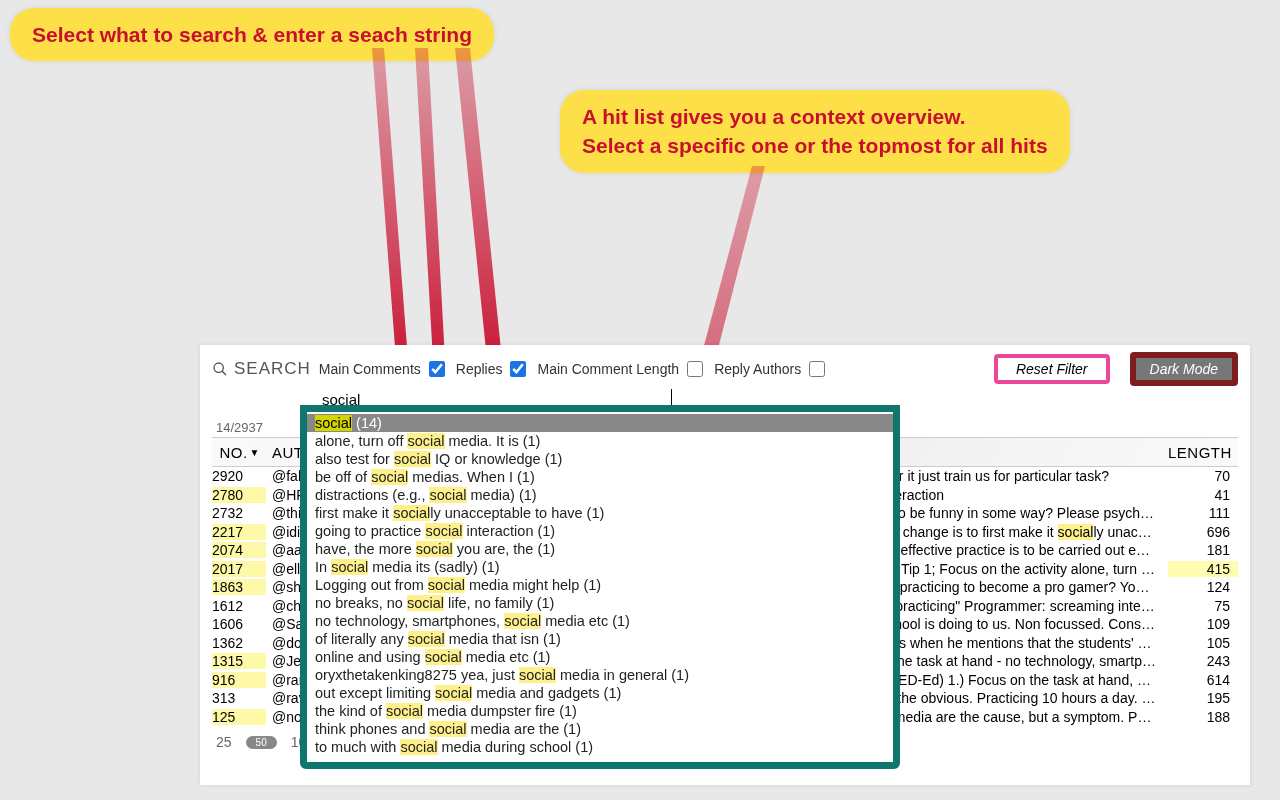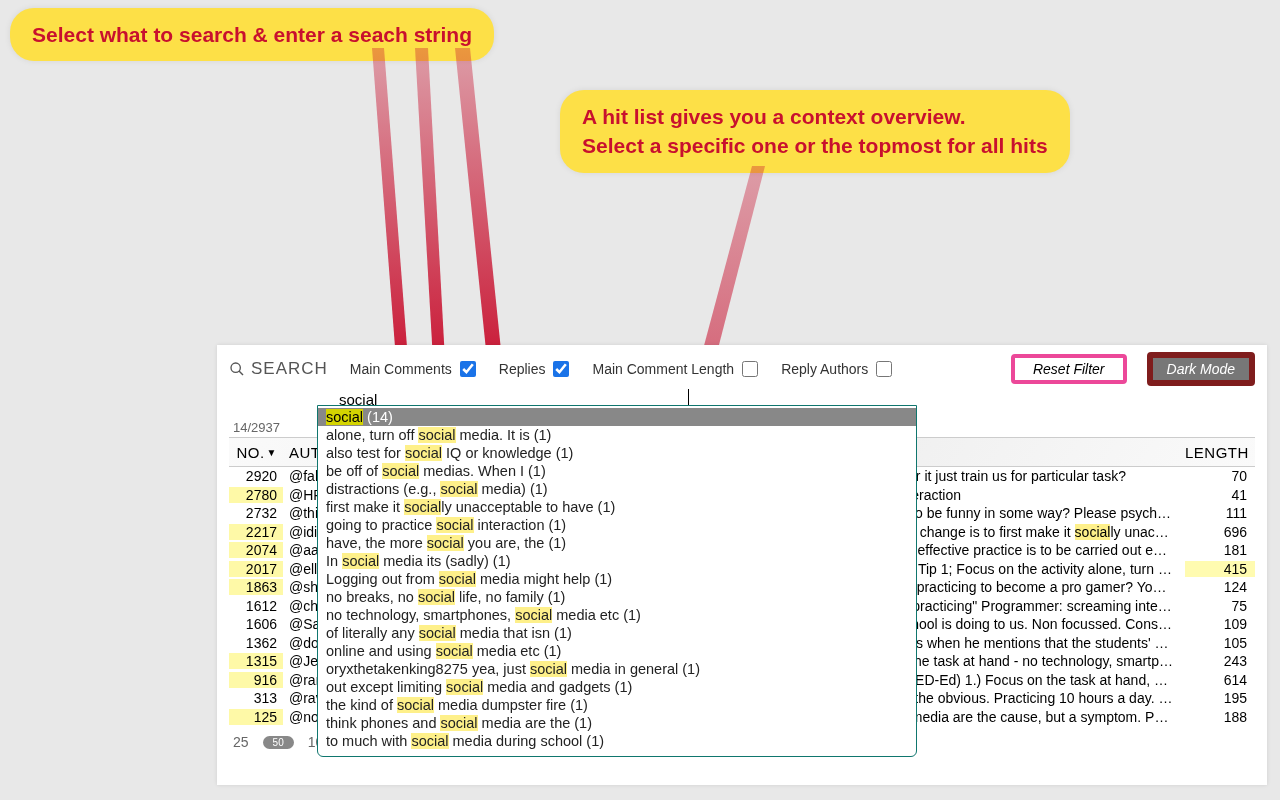--- a/index.html
+++ b/index.html
@@ -28,31 +28,31 @@
   .anno1 { top: 8px; left: 10px; }
   .anno2 { top: 90px; left: 560px; }
   .arrow-svg {
     position: absolute;
     top: 0; left: 0;
     pointer-events: none;
   }
   .panel {
     position:absolute;
     top: 345px;
-    left: 217px;
+    left: 200px;
     width: 1050px;
     height: 440px;
     background: #fff;
     box-shadow: 0 0 4px rgba(0,0,0,.1);
     padding: 8px 12px 4px 12px;
   }
   .topbar { display:flex; align-items:center; gap:8px; height:32px; }
   .search-label { display:flex; align-items:center; gap:6px; font-family: "Arial Narrow", Arial; font-size:17px; letter-spacing:1px; color:#555; }
   .search-icon { width:16px; height:16px; }
-  .chk-group { display:flex; align-items:center; gap:20px; margin-left: 14px; font-size:14px; color:#333;}
+  .chk-group { display:flex; align-items:center; gap:8px; font-size:14px; color:#333;}
   .chk { display:flex; align-items:center; gap:4px; }
   .chk input { width:16px; height:16px; accent-color:#1a73e8; }
   .btn-reset {
     margin-left: auto;
     font-style: italic;
     background:#fff; border:4px solid #ec4899; border-radius:4px;
     padding:3px 18px; font-size:14px; cursor:pointer;
   }
   .btn-dark {
     background:#777; color:#fff; border:6px solid #7f1d1d; border-radius:4px;
@@ -63,21 +63,21 @@
   .search-input {
     border:none; outline:none; font-size:15px; width:350px;
     border-right: 1px solid #000; padding:2px 0;
   }
   .count-label { margin-top: 10px; font-size:13px; color:#666; padding-left:4px;}
   .autocomplete {
     position:absolute;
     top: 60px; left: 100px;
     width: 600px;
     background:#fff;
-    border:1px solid #0f766e;
+    border:7px solid #0f766e;
     border-radius:0 0 6px 6px;
     padding:2px 0 6px 0;
     z-index:50;
     font-size:14.5px;
   }
   .ac-row { padding:1px 8px; white-space:nowrap; color:#222; }
   .ac-row.sel { background:#888; color:#fff; }
   .hl { background:#fef08a; }
   .ac-row.sel .hl { background:#d4d400; color:#000;}
   .table-wrap { margin-top:2px; }
@@ -91,21 +91,21 @@
     height:30px;
     background-image: linear-gradient(120deg, #fafafa, #ececec, #fafafa);
   }
   .col-no { width:54px; text-align:right; padding-right:6px; display:flex; justify-content:flex-end; align-items:center; gap:2px;}
   .col-author { width:430px; padding-left:6px;}
   .col-comment { flex:1; padding-left:6px;}
   .col-length { width:70px; text-align:right; padding-right:8px;}
   .sort-arrow { font-size:10px;}
   .tbody {}
   .trow { display:flex; align-items:center; height:18.5px; font-size:14px; }
-  .trow .c-no { width:54px; text-align:right; padding-right:6px; }
+  .trow .c-no { width:54px; text-align:left; padding-right:6px; }
   .trow .c-author { width:430px; padding-left:6px; overflow:hidden; white-space:nowrap; text-overflow:ellipsis;}
   .trow .c-spacer { width:0px; }
   .trow .c-comment { flex:1; padding-left:6px; overflow:hidden; white-space:nowrap; text-overflow:ellipsis;}
   .trow .c-length { width:70px; text-align:right; padding-right:8px; }
   .row-hl .c-no { background:#fef9a7; }
   .len-bar { background: #fffbb0; }
   .pager {
     display:flex; align-items:center; gap:14px;
     padding:8px 4px 0; font-size:14px; color:#666;
   }

